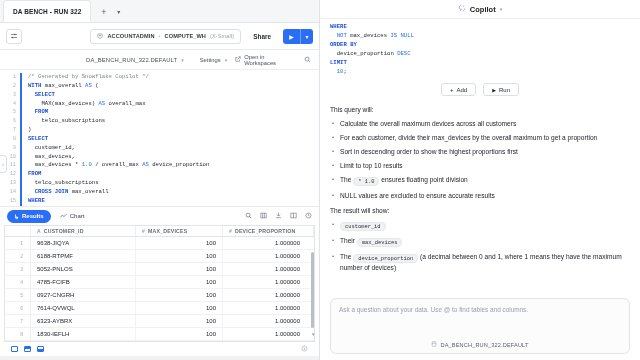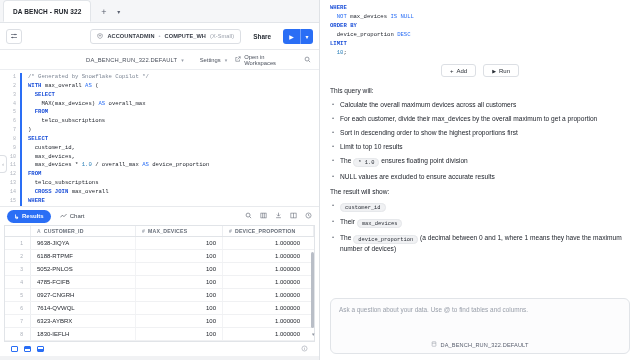--- a/index.html
+++ b/index.html
@@ -389,20 +389,32 @@
           <circle cx="8" cy="8" r="5.8"></circle>
             <line x1="8" y1="7" x2="8" y2="11.2"></line>
           <circle cx="8" cy="4.8" r=".7" fill="#9aa0ab" stroke="none"></circle>
         </svg>
       </span>
     </div>
     <div class="bottomstrip"></div>
   </div>
 
   <div class="right">
+    <div class="cophdr">
+      <span class="sparkle">
+        <svg width="8" height="8" viewBox="0 0 16 16" fill="none" stroke="#8a6ff0" stroke-width="1.3">
+          <path d="M6 2.5 C3.5 3 2.5 4.5 2.8 7 C3 9.5 5 11 7.5 10.8"></path>
+          <path d="M10.5 13.5 C12.8 12.8 13.8 11 13.3 8.8"></path>
+          <circle cx="11.5" cy="4" r="1.1" fill="#8a6ff0" stroke="none"></circle>
+          <circle cx="5" cy="12.5" r=".9" fill="#8a6ff0" stroke="none"></circle>
+        </svg>
+      </span>
+      <span class="ttl">Copilot</span>
+      <span class="caret">▾</span>
+    </div>
 
     <div class="copbody">
       <div class="sqlblock"><span class="kw">WHERE</span>
   <span class="kw2">NOT</span> max_devices <span class="kw2">IS NULL</span>
 <span class="kw">ORDER BY</span>
   device_proportion <span class="kw2">DESC</span>
 <span class="kw">LIMIT</span>
   <span class="num">10</span>;</div>
 
       <div class="actions">

